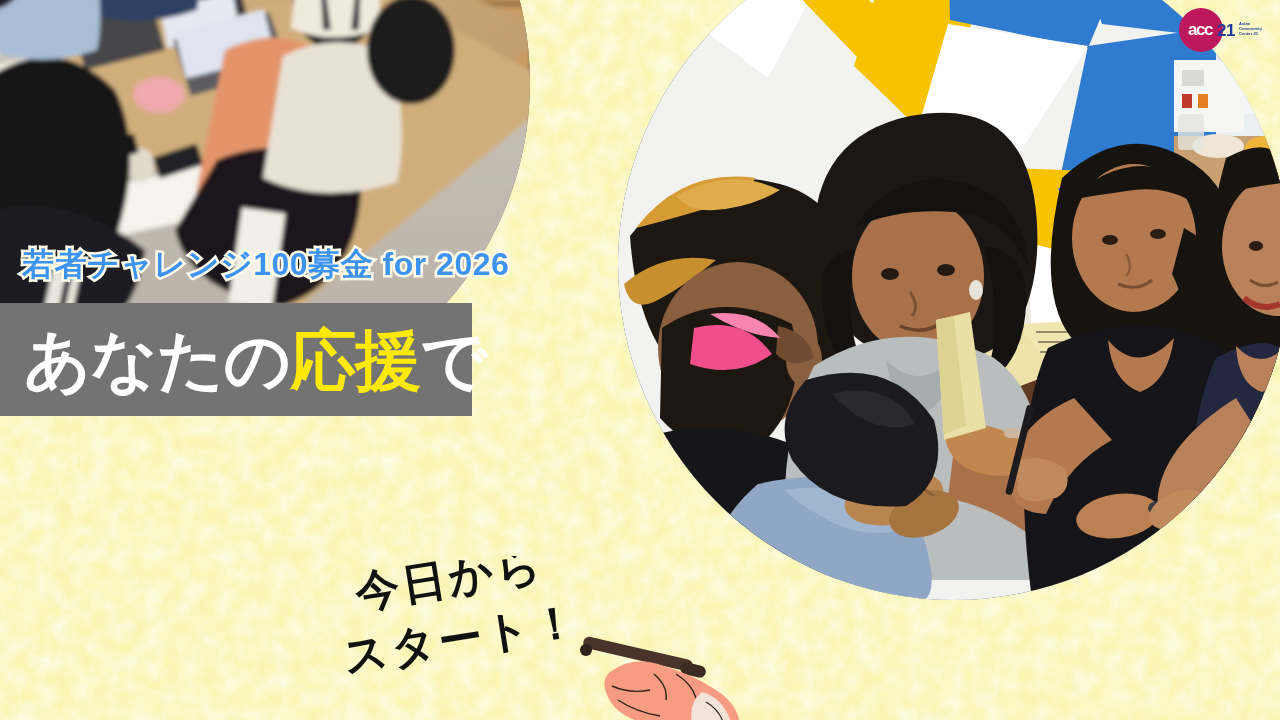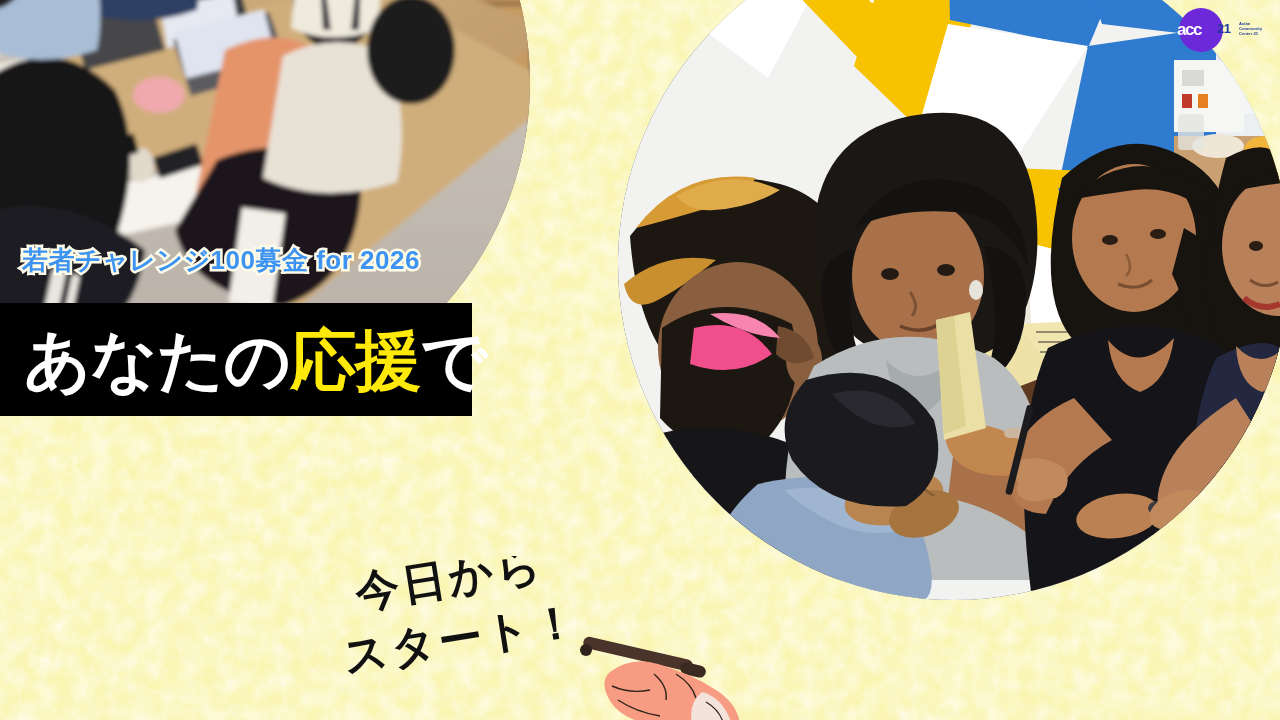--- a/index.html
+++ b/index.html
@@ -48,34 +48,34 @@
     height: 672px;
     background: #3a4a63;
   }
   .photo-inner { position: absolute; inset: 0; }
 
   
   #kicker {
     position: absolute;
     left: 22px;
     top: 243px;
-    font-size: 26px;
+    font-size: 32px;
     font-weight: bold;
     color: #3D93F2;
     letter-spacing: .5px;
     white-space: nowrap;
     -webkit-text-stroke: 5px #FDFBE8;
     paint-order: stroke fill;
     z-index: 6;
     text-align: center;
   }
 
   .band {
     position: absolute;
-    background: #000000;
+    background: #737373;
     display: flex;
     align-items: center;
     z-index: 5;
   }
   #band-1 { left: 0; top: 303px; width: 472px; height: 113px; }
   #band-2 { left: 0; top: 427px; width: 886px; height: 114px; }
 
   .band-text {
     color: #ffffff;
     font-weight: bold;
@@ -112,38 +112,38 @@
     width: 88px;
     height: 44px;
     z-index: 9;
     display: flex;
     align-items: center;
   }
   #logo-badge {
     position: relative;
     width: 44px; height: 44px;
     border-radius: 50%;
-    background: #6d28d9;
+    background: #be185d;
     display: flex;
     align-items: center;
-    justify-content: flex-start;
+    justify-content: center;
   }
   #logo-acc {
     color: #ffffff;
     font-size: 17px;
     font-weight: bold;
     letter-spacing: -1.5px;
     margin-left: -2px;
   }
   #logo-21 {
     position: absolute;
     left: 38px;
     top: 13px;
     color: #1D3C9E;
-    font-size: 13px;
+    font-size: 17px;
     font-weight: bold;
     letter-spacing: -.5px;
   }
   #logo-sub {
     position: absolute;
     left: 60px;
     top: 13px;
     color: #1D3C9E;
     font-size: 4.2px;
     line-height: 5.2px;

